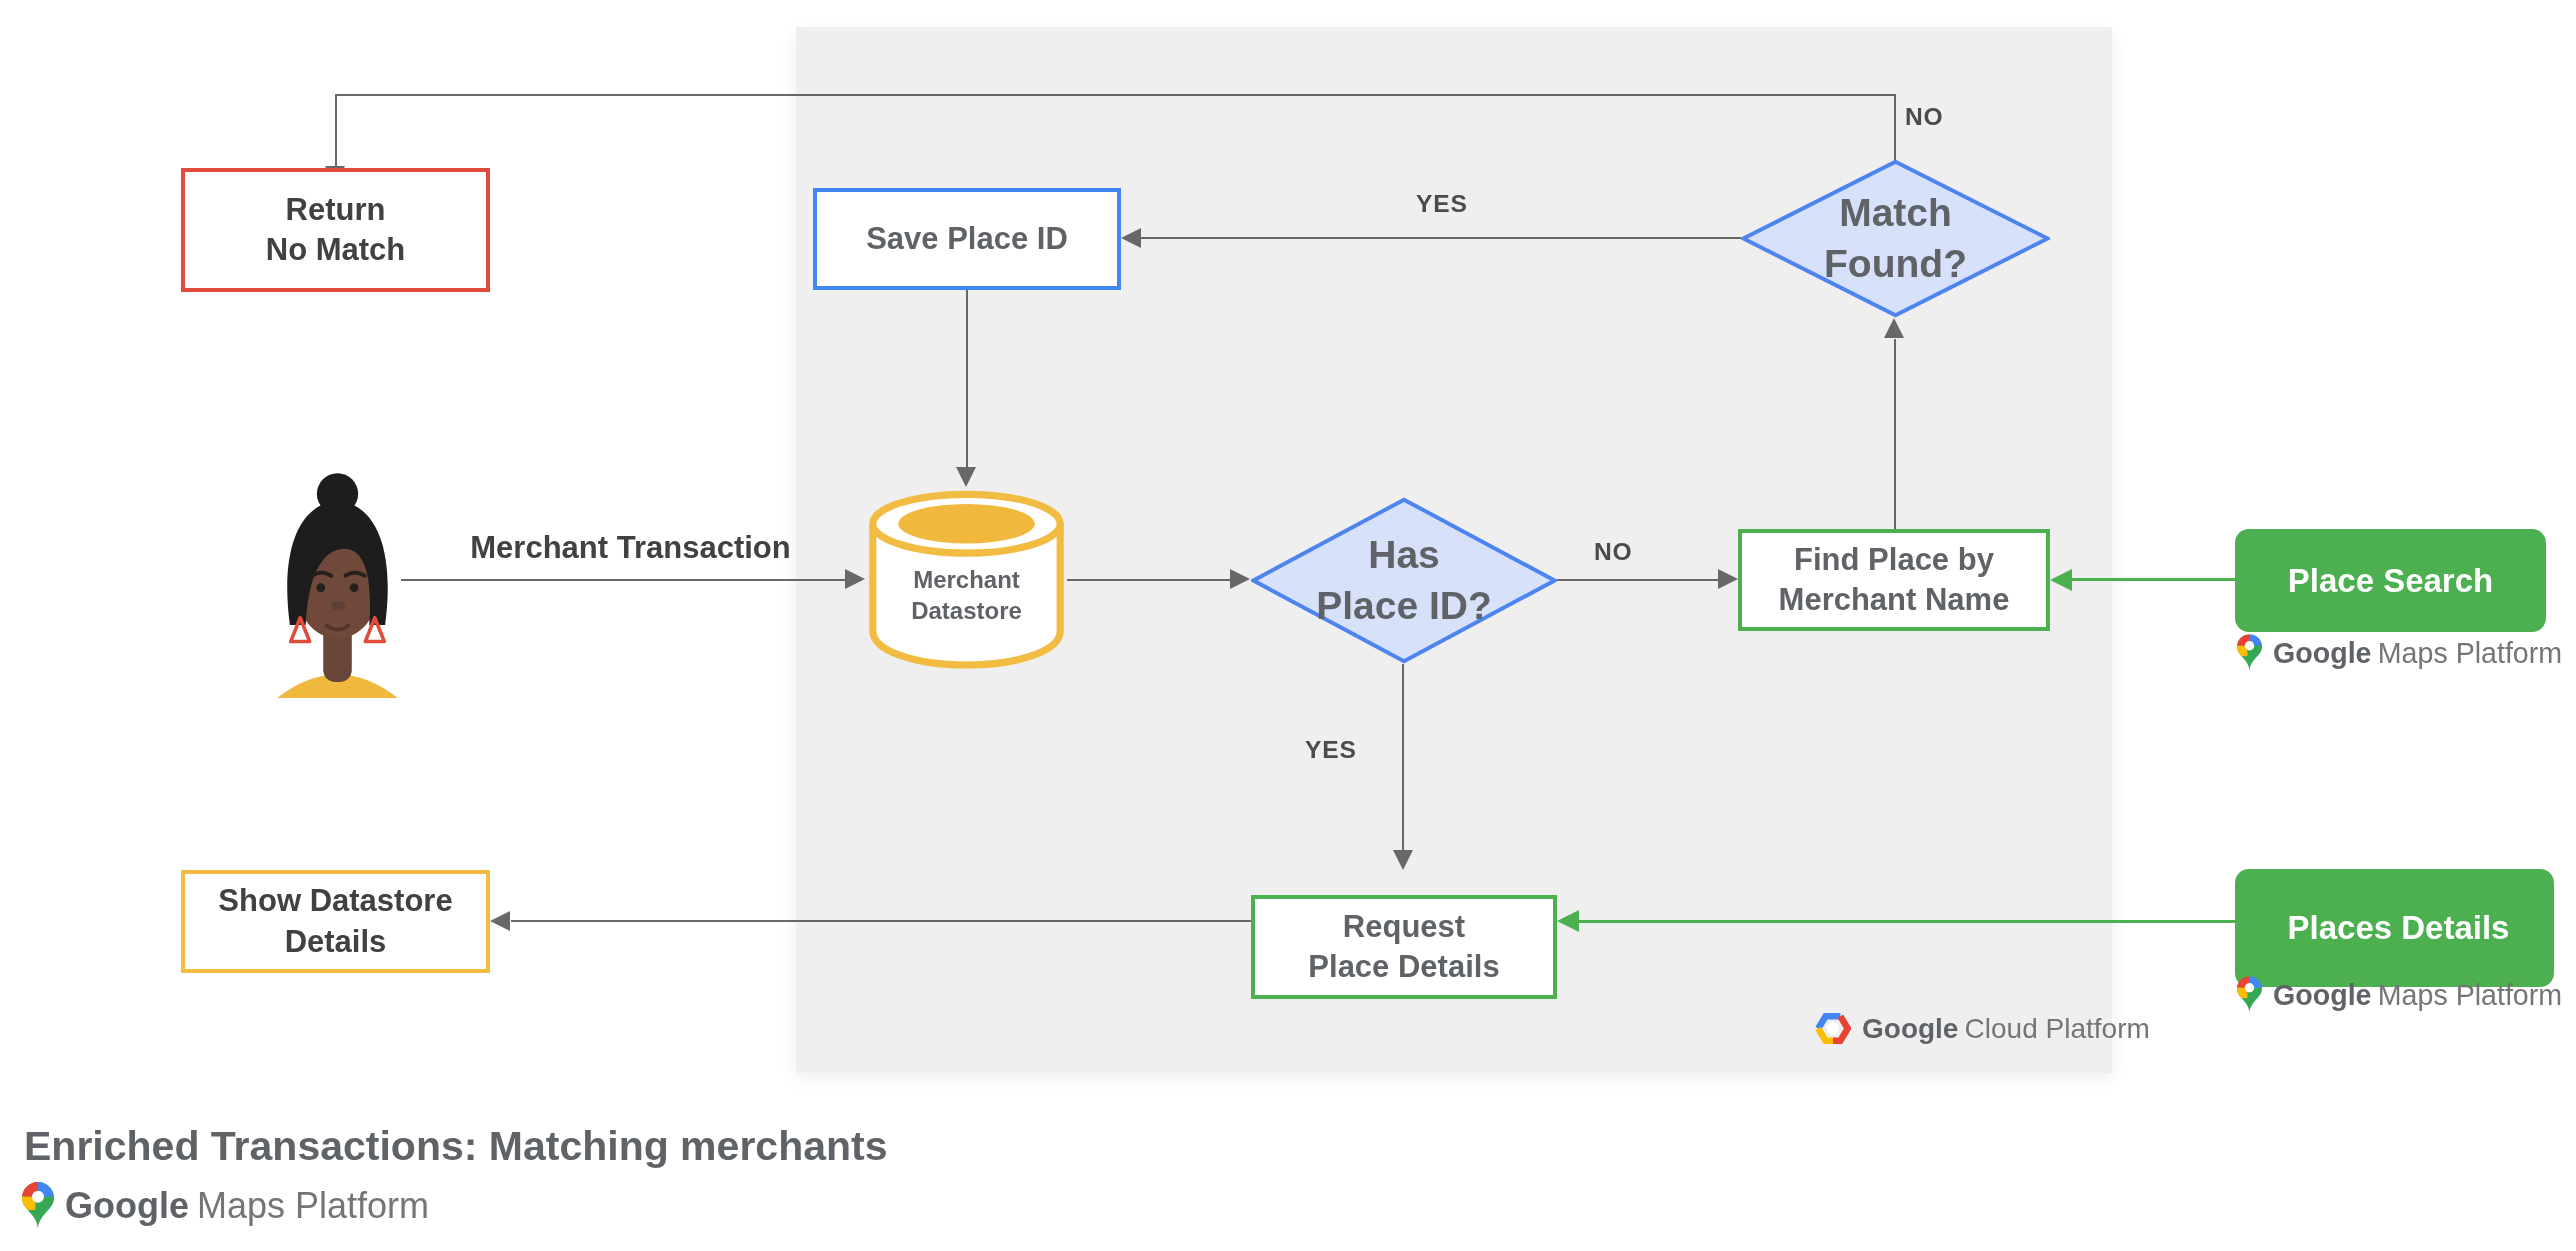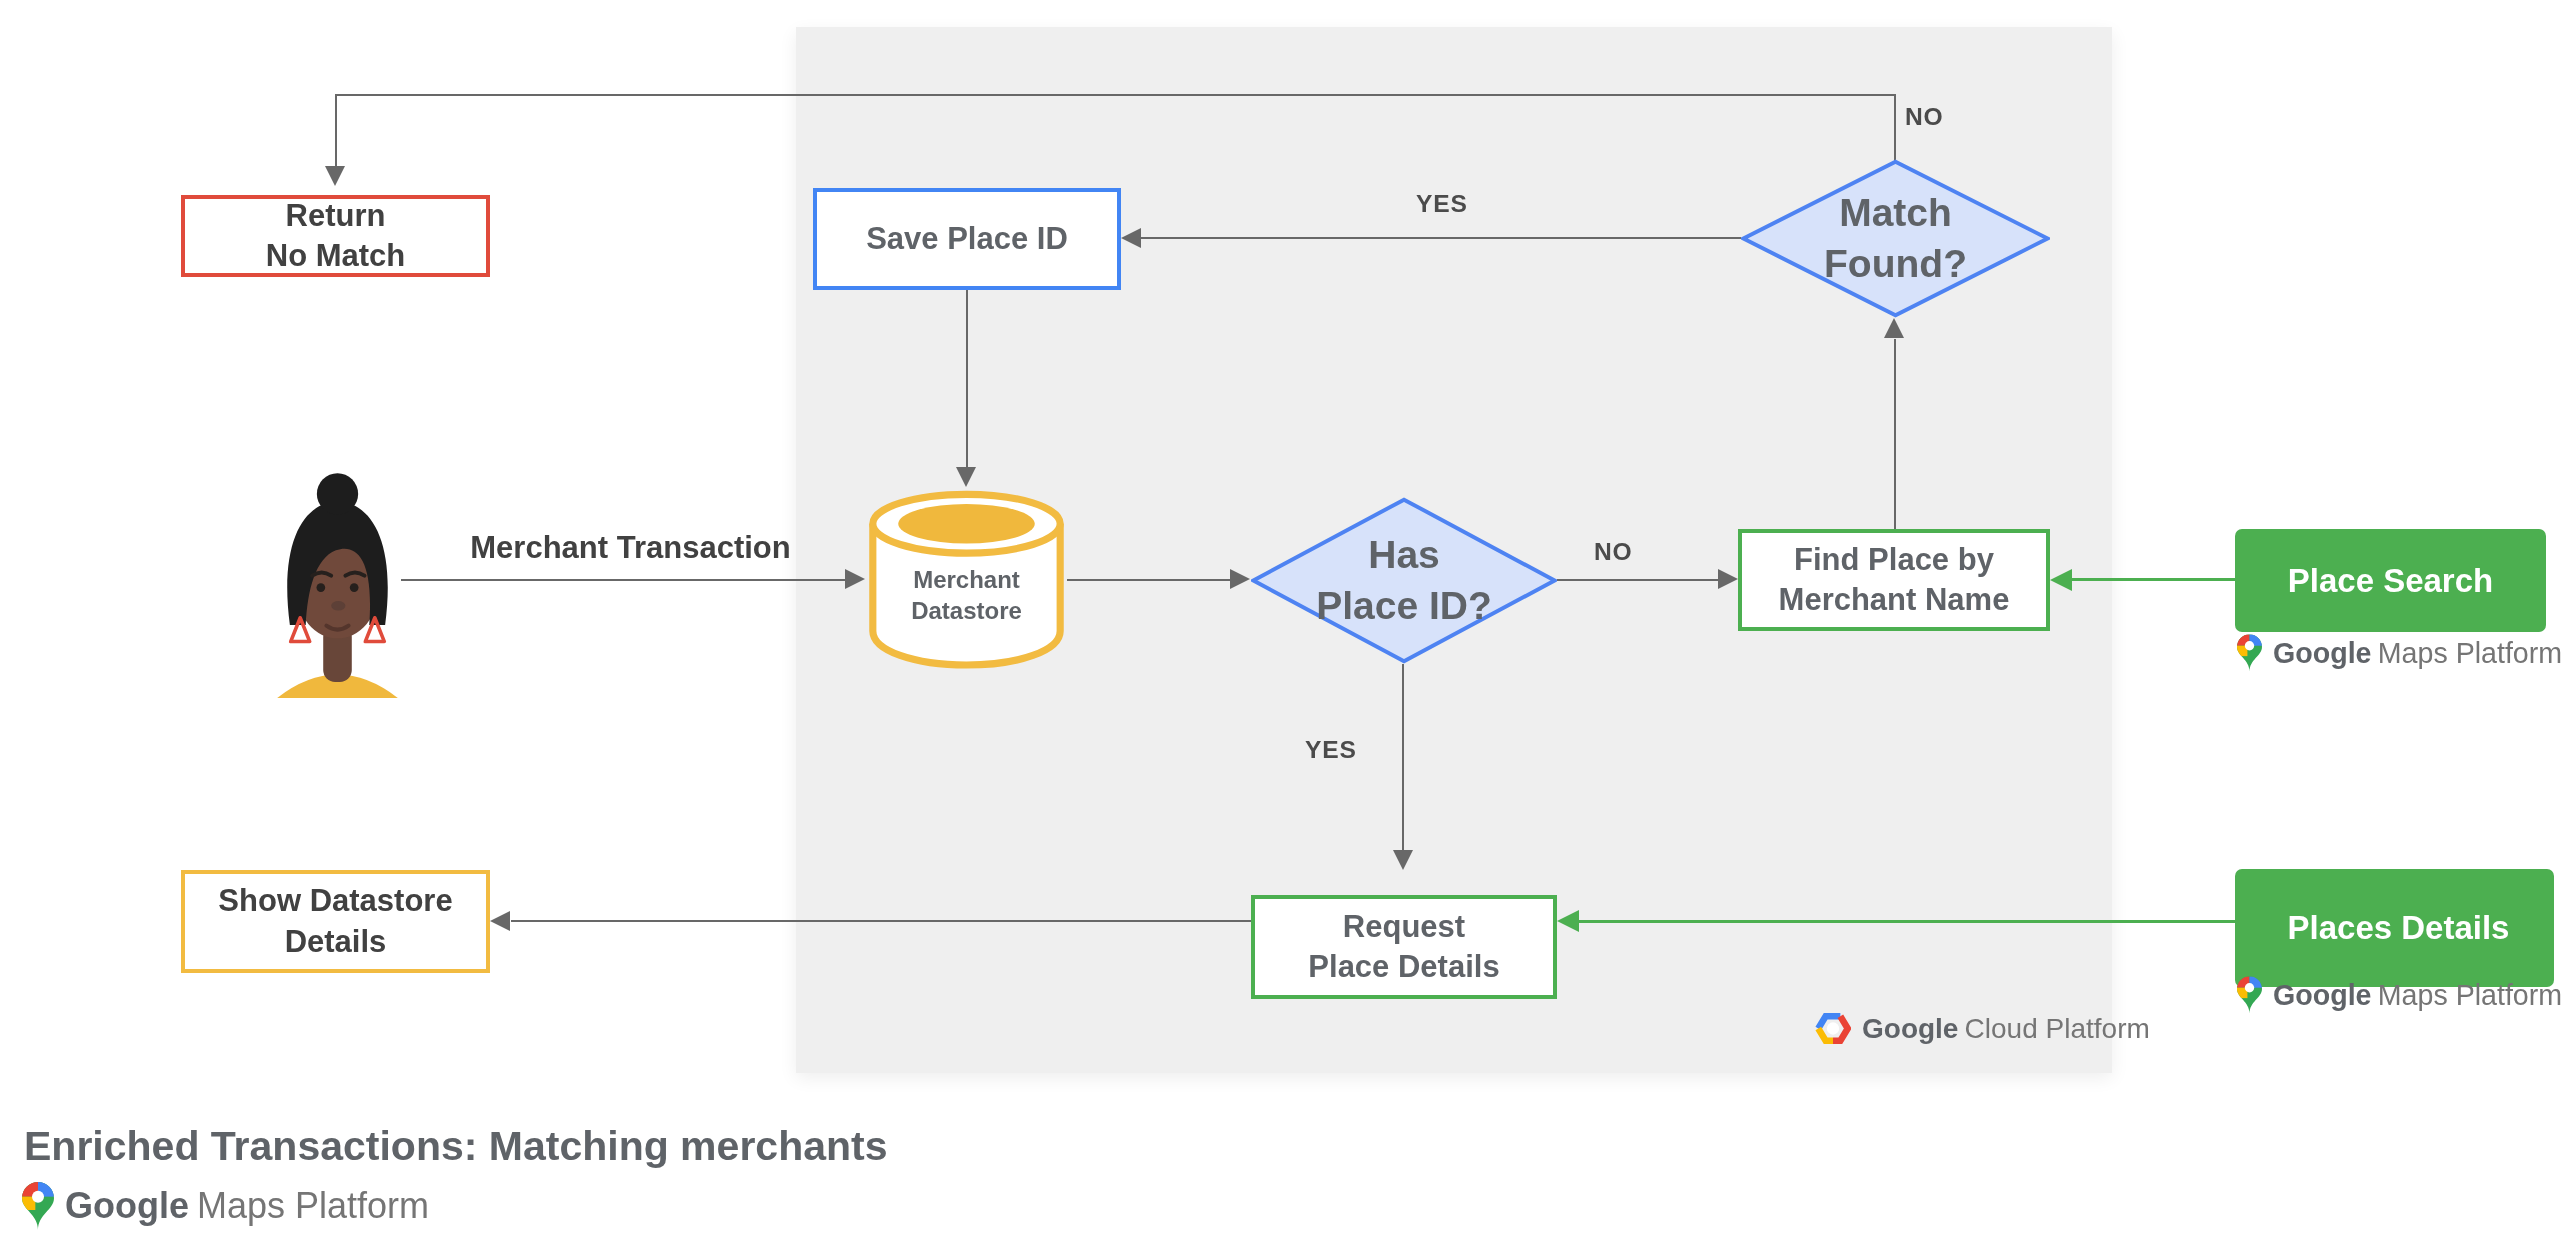--- a/index.html
+++ b/index.html
@@ -24,27 +24,27 @@
   .panel{position:absolute;left:796px;top:27px;width:1316px;height:1046px;background:var(--panel-bg);
          box-shadow:0 6.3px 17.4px rgba(0,0,0,.07);}
   
   .pbox{position:absolute;background:#fff;display:flex;align-items:center;justify-content:center;
         text-align:center;font-weight:bold;font-size:31px;line-height:1.3;white-space:pre-line;
         box-sizing:border-box;color:var(--text-node);}
   .b-red{border:4px solid var(--red);color:var(--text-dark);}
   .b-blue{border:4px solid var(--blue);}
   .b-green{border:4px solid var(--green);}
   .b-gold{border:4px solid var(--gold);color:var(--text-dark);}
-  #box-return{left:181px;top:195px;width:309px;height:82px;}
+  #box-return{left:181px;top:168px;width:309px;height:124px;}
   #box-save{left:813px;top:188px;width:308px;height:102px;}
   #box-find{left:1738px;top:529px;width:312px;height:102px;justify-content:center;}
   #box-request{left:1251px;top:871px;width:306px;height:104px;margin-top:24px;}
   #box-show{left:181px;top:870px;width:309px;height:103px;}
   
-  .api{position:absolute;background:var(--green);border-radius:7px;display:flex;align-items:center;
+  .api{position:absolute;background:var(--green);border-radius:14px;display:flex;align-items:center;
        justify-content:center;color:#fff;font-weight:bold;font-size:33px;}
   #api-place-search{left:2235px;top:529px;width:311px;height:103px;}
   #api-places-details{left:2235px;top:869px;width:311px;height:118px;padding-left:8px;}
   
   .diamond{position:absolute;}
   .diamond .dlabel{position:absolute;inset:0;display:flex;align-items:center;justify-content:center;
        text-align:center;font-weight:bold;font-size:39px;line-height:1.3;white-space:pre-line;color:var(--text-node);}
   #dia-match{left:1741px;top:159px;width:309px;height:159px;}
   #dia-has{left:1251px;top:497px;width:306px;height:167px;}
   

